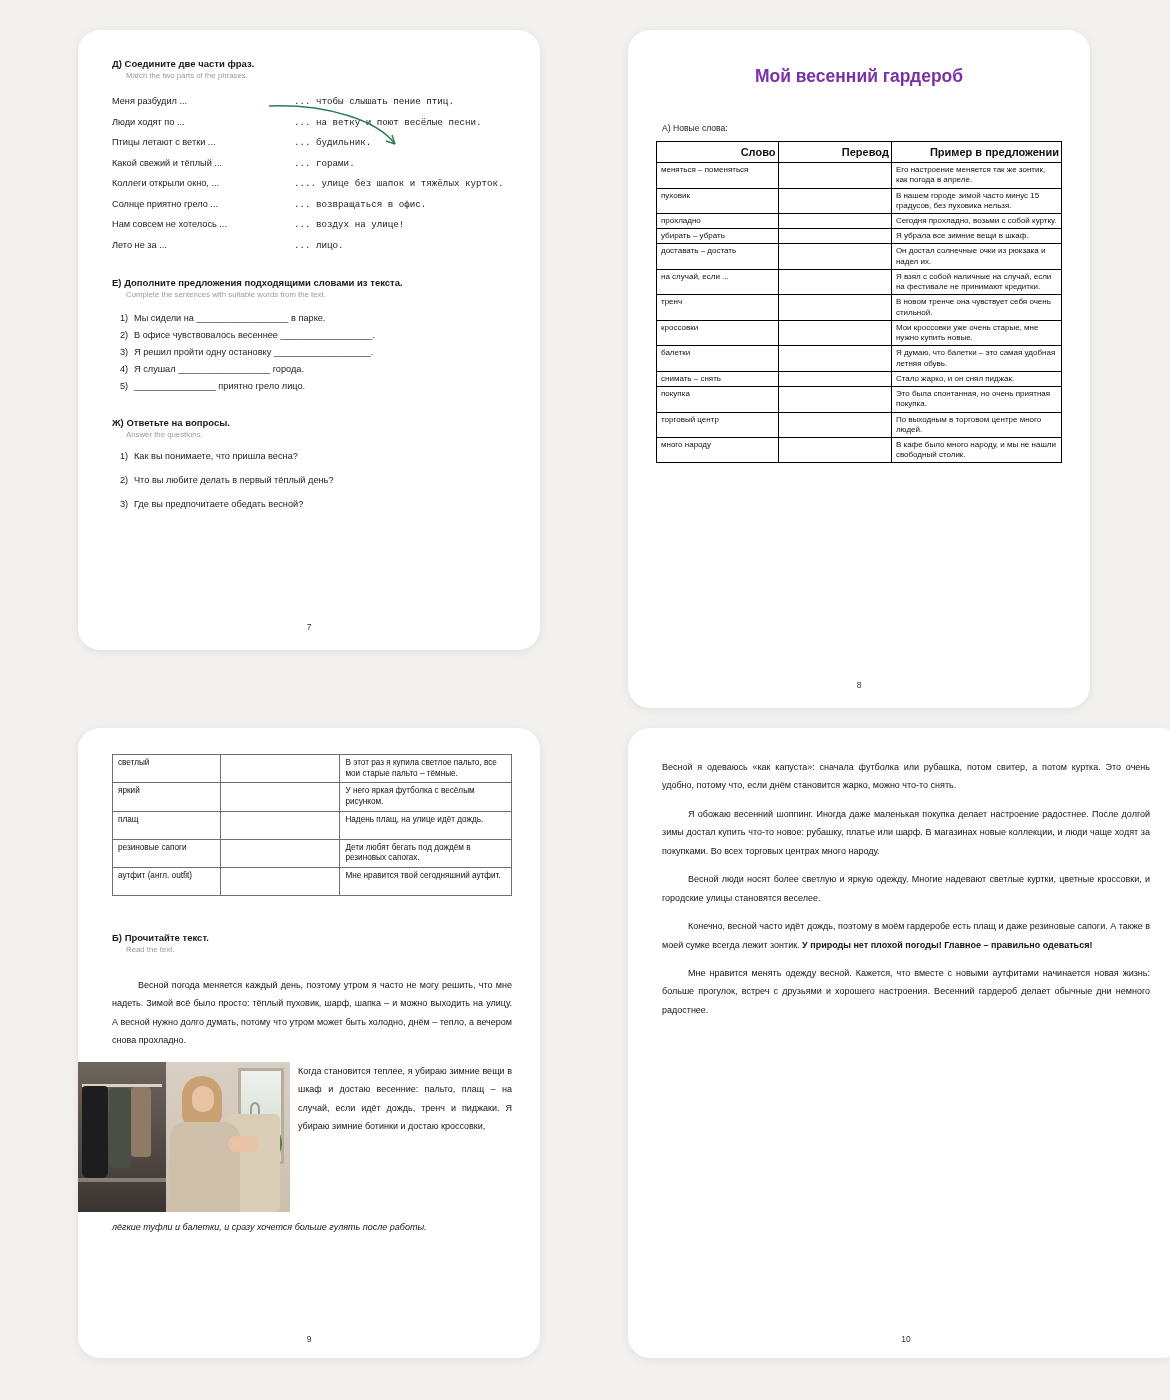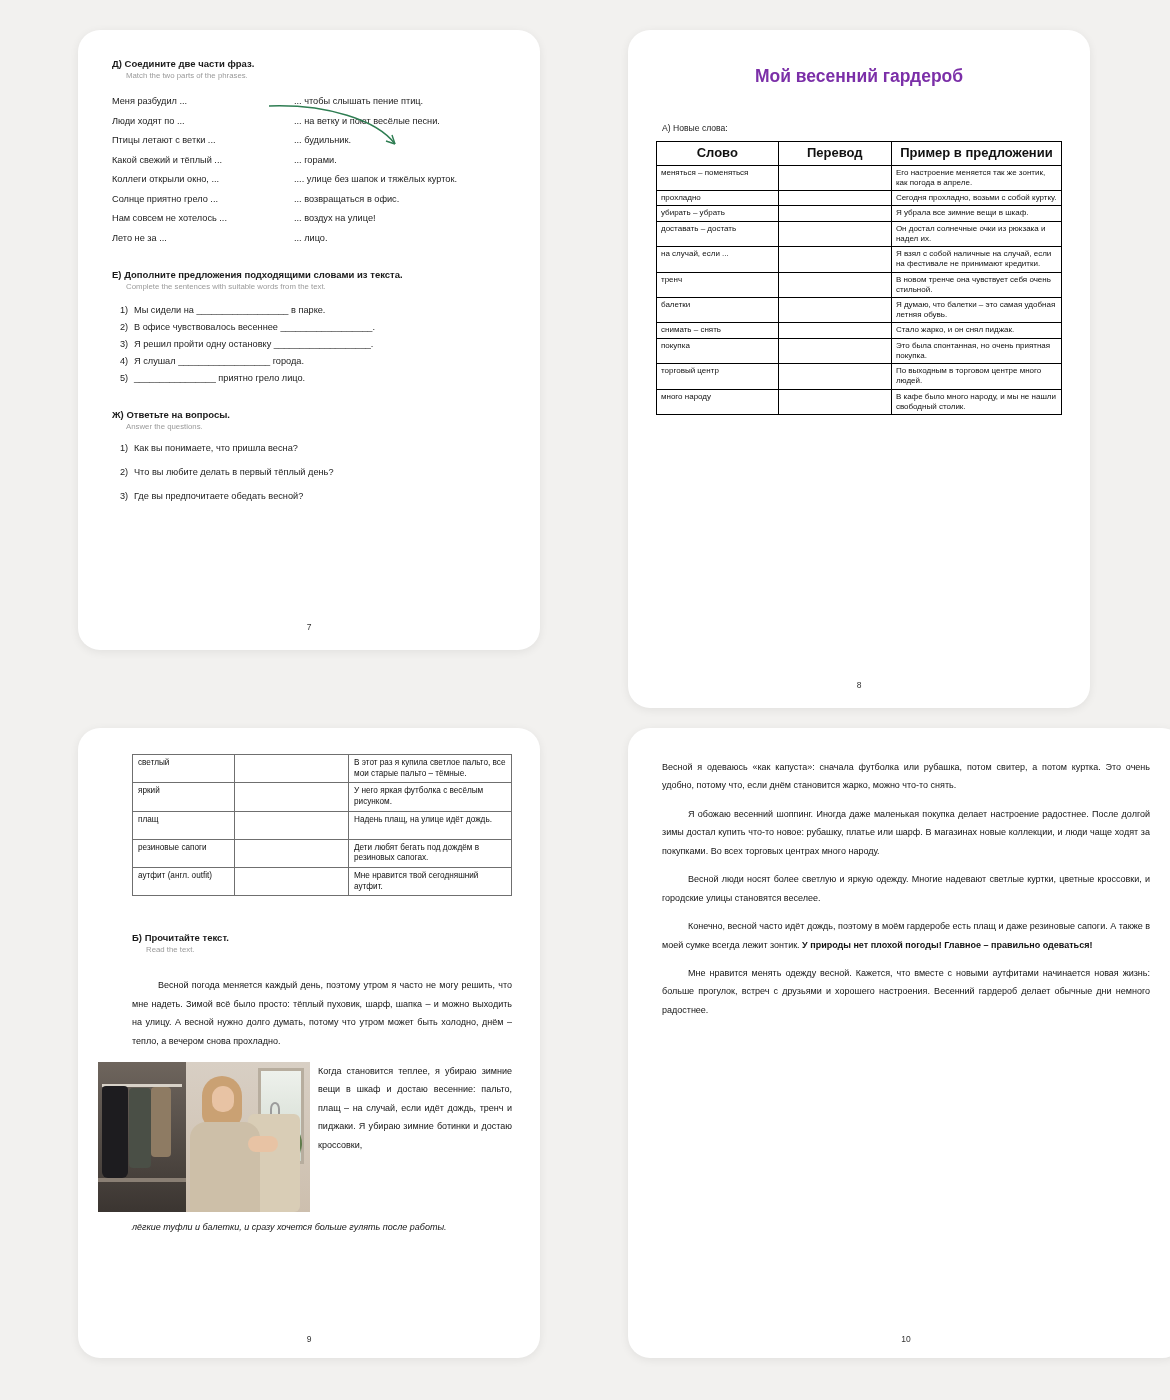--- a/index.html
+++ b/index.html
@@ -50,21 +50,21 @@
   
   #page-7 .inner { padding: 28px 32px 0 34px; position: relative; }
   .match-wrap { margin-top: 16px; position: relative; }
   .match-row {
     display: flex;
     font-size: 9.2px;
     color: #1b1b1b;
     margin-bottom: 9.5px;
   }
   .match-left { width: 182px; }
-  .match-right { flex: 1; }
+  .match-right { flex: 1; font-family: Liberation Mono, monospace; }
   .arrow-svg { position: absolute; left: 155px; top: 4px; pointer-events: none; }
 
   .num-list { margin: 14px 0 0 0; padding: 0; list-style: none; }
   .num-list li {
     font-size: 9.2px;
     color: #1b1b1b;
     margin-bottom: 7px;
     display: flex;
   }
   .num-list li .n { width: 22px; flex: none; padding-left: 8px; }
@@ -93,27 +93,27 @@
     table-layout: fixed;
   }
   table.voc th, table.voc td {
     border: 1px solid #000;
     font-size: 8px;
     color: #111;
     padding: 2px 4px;
     vertical-align: top;
     line-height: 1.28;
   }
-  table.voc th { text-align: center; font-weight: 700; font-size: 13px; padding: 3px 2px; margin-top: 19px; }
+  table.voc th { text-align: right; font-weight: 700; font-size: 11px; padding: 3px 2px; margin-top: 19px; }
   table.voc col.c1 { width: 30%; }
   table.voc col.c2 { width: 28%; }
   table.voc col.c3 { width: 42%; }
 
   
-  #page-9 .inner { padding: 26px 28px 0 54px; }
+  #page-9 .inner { padding: 26px 28px 0 34px; }
   table.voc2 {
     border-collapse: collapse;
     width: 100%;
     table-layout: fixed;
   }
   table.voc2 td {
     border: 1px solid #6f6f6f;
     font-size: 8.2px;
     color: #111;
     padding: 3px 5px;
@@ -283,20 +283,25 @@
           <th>Пример в предложении</th>
         </tr>
       </thead>
       <tbody>
         <tr>
           <td>меняться – поменяться</td>
           <td></td>
           <td>Его настроение меняется так же зонтик, как погода в апреле.</td>
         </tr>
         <tr>
+          <td>пуховик</td>
+          <td></td>
+          <td>В нашем городе зимой часто минус 15 градусов, без пуховика нельзя.</td>
+        </tr>
+        <tr>
           <td>прохладно</td>
           <td></td>
           <td>Сегодня прохладно, возьми с собой куртку.</td>
         </tr>
         <tr>
           <td>убирать – убрать</td>
           <td></td>
           <td>Я убрала все зимние вещи в шкаф.</td>
         </tr>
         <tr>
@@ -306,20 +311,25 @@
         </tr>
         <tr>
           <td>на случай, если ...</td>
           <td></td>
           <td>Я взял с собой наличные на случай, если на фестивале не принимают кредитки.</td>
         </tr>
         <tr>
           <td>тренч</td>
           <td></td>
           <td>В новом тренче она чувствует себя очень стильной.</td>
+        </tr>
+        <tr>
+          <td>кроссовки</td>
+          <td></td>
+          <td>Мои кроссовки уже очень старые, мне нужно купить новые.</td>
         </tr>
         <tr>
           <td>балетки</td>
           <td></td>
           <td>Я думаю, что балетки – это самая удобная летняя обувь.</td>
         </tr>
         <tr>
           <td>снимать – снять</td>
           <td></td>
           <td>Стало жарко, и он снял пиджак.</td>

